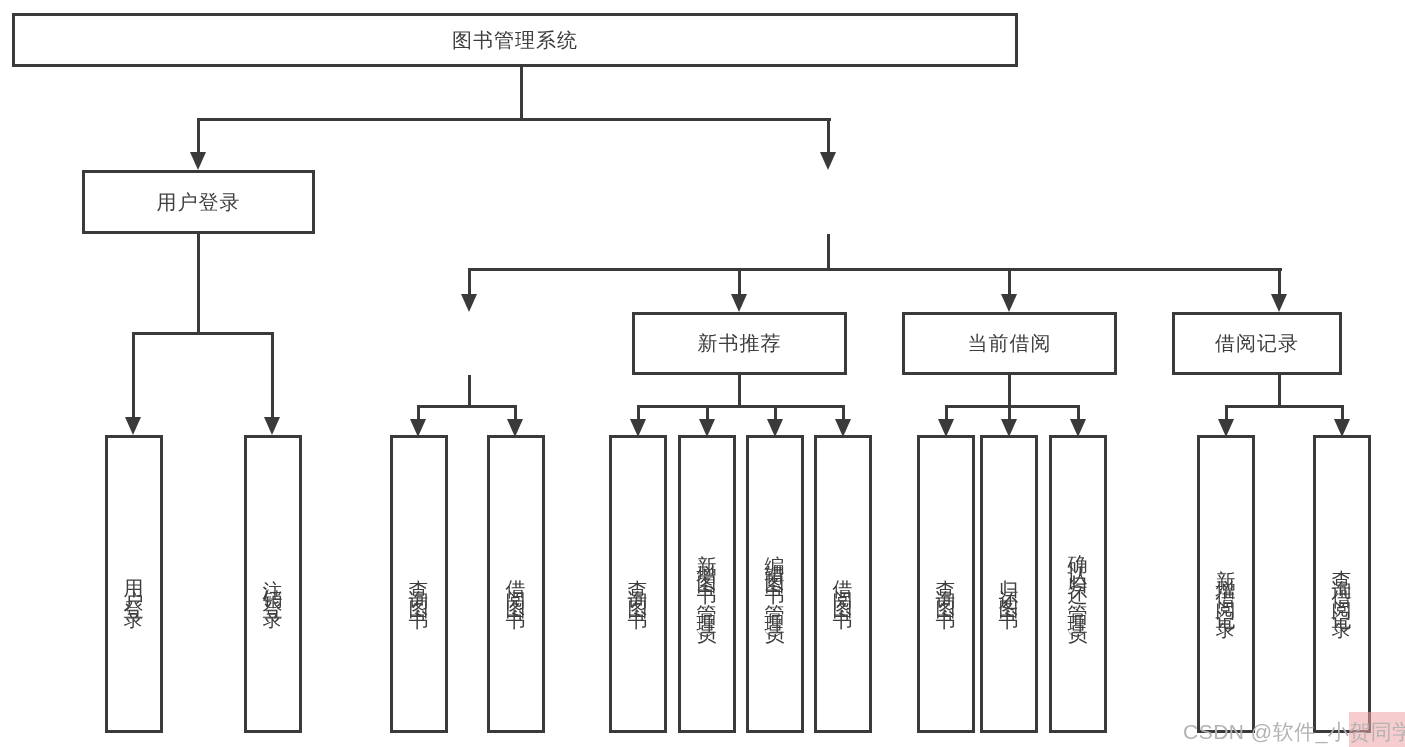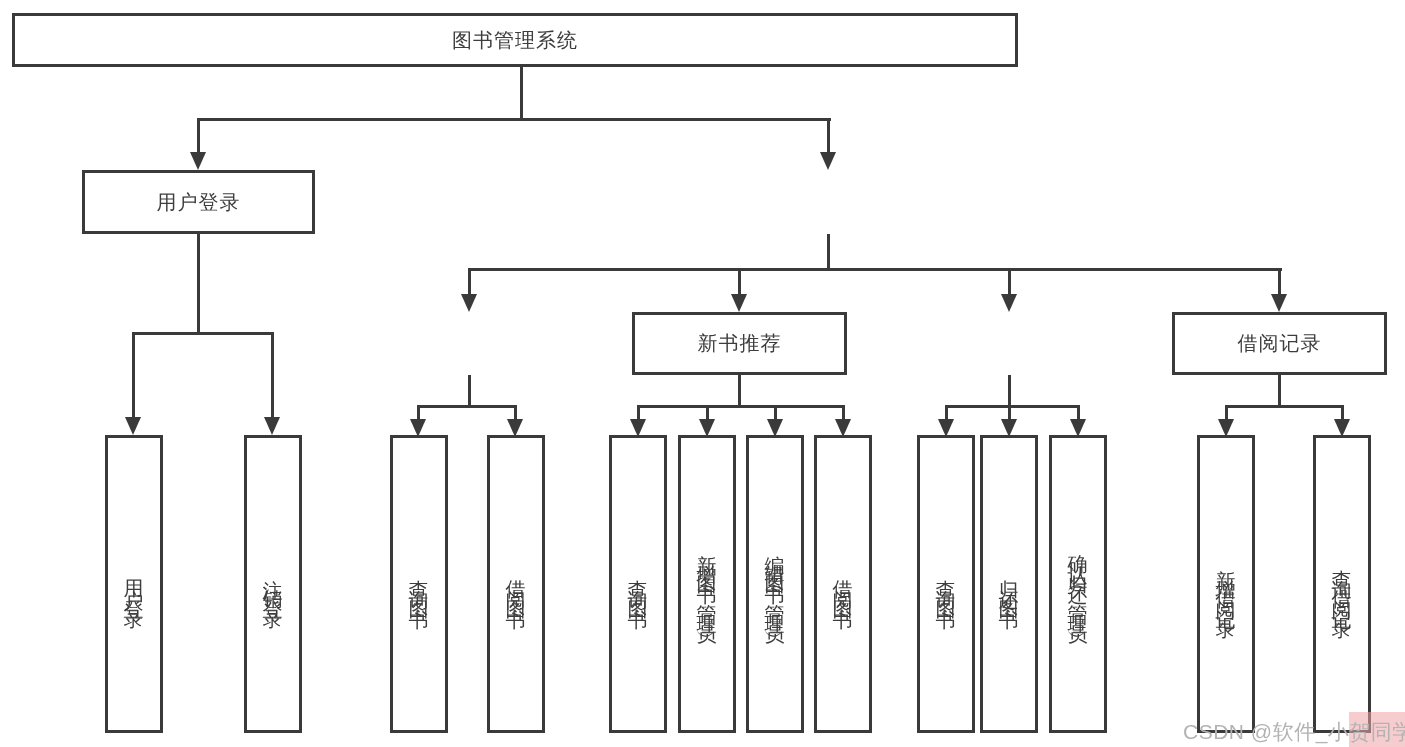--- a/index.html
+++ b/index.html
@@ -76,21 +76,22 @@
 </head>
 <body>
 
 <div class="stage">
 
   <div class="box" style="left:12px;top:13px;width:1006px;height:54px">图书管理系统</div>
 
   <div class="box" style="left:82px;top:170px;width:233px;height:64px">用户登录</div>
 
   <div class="box" style="left:632px;top:312px;width:215px;height:63px">新书推荐</div>
-  <div class="box" style="left:1172px;top:312px;width:215px;height:63px">借阅记录</div>
+  <div class="box" style="left:902px;top:312px;width:215px;height:63px">当前借阅</div>
+  <div class="box" style="left:1172px;top:312px;width:170px;height:63px">借阅记录</div>
 
   <div class="vbox" style="left:105px">
       <span class="vtext">用户登录</span>
     </div>
   <div class="vbox" style="left:244px">
       <span class="vtext">注销登录</span>
     </div>
 
   <div class="vbox" style="left:390px">
       <span class="vtext">查询图书</span>

